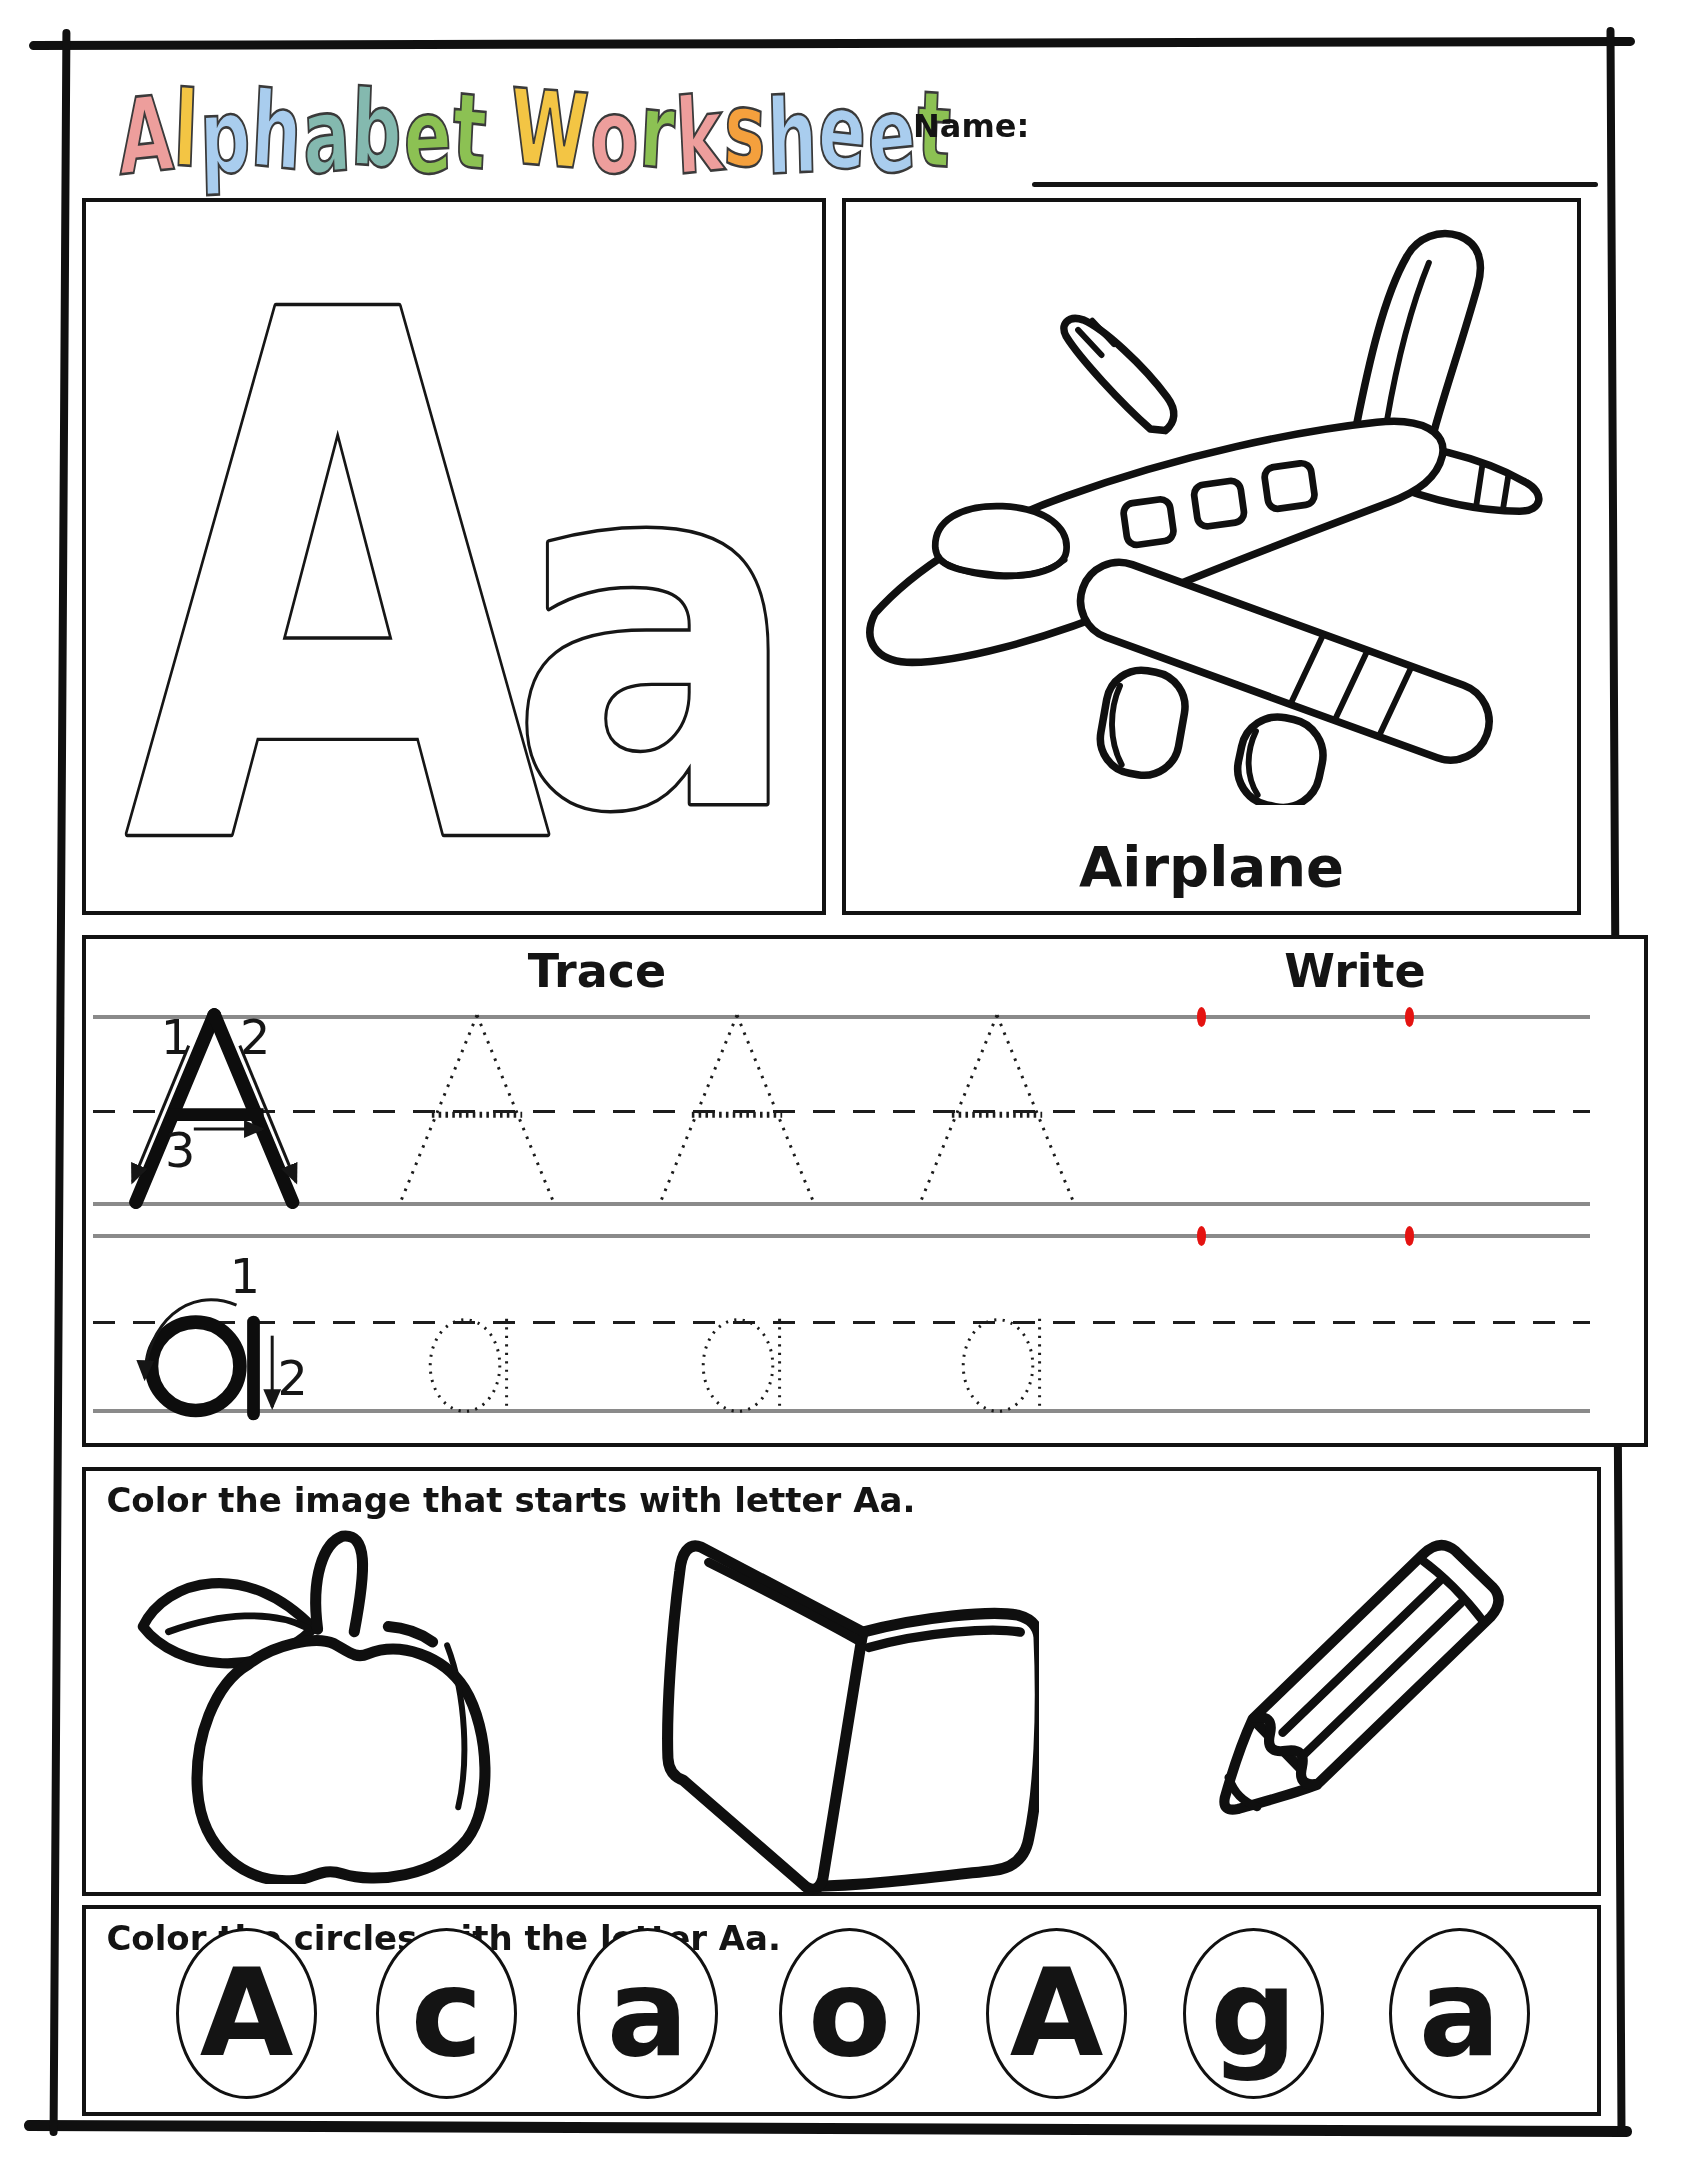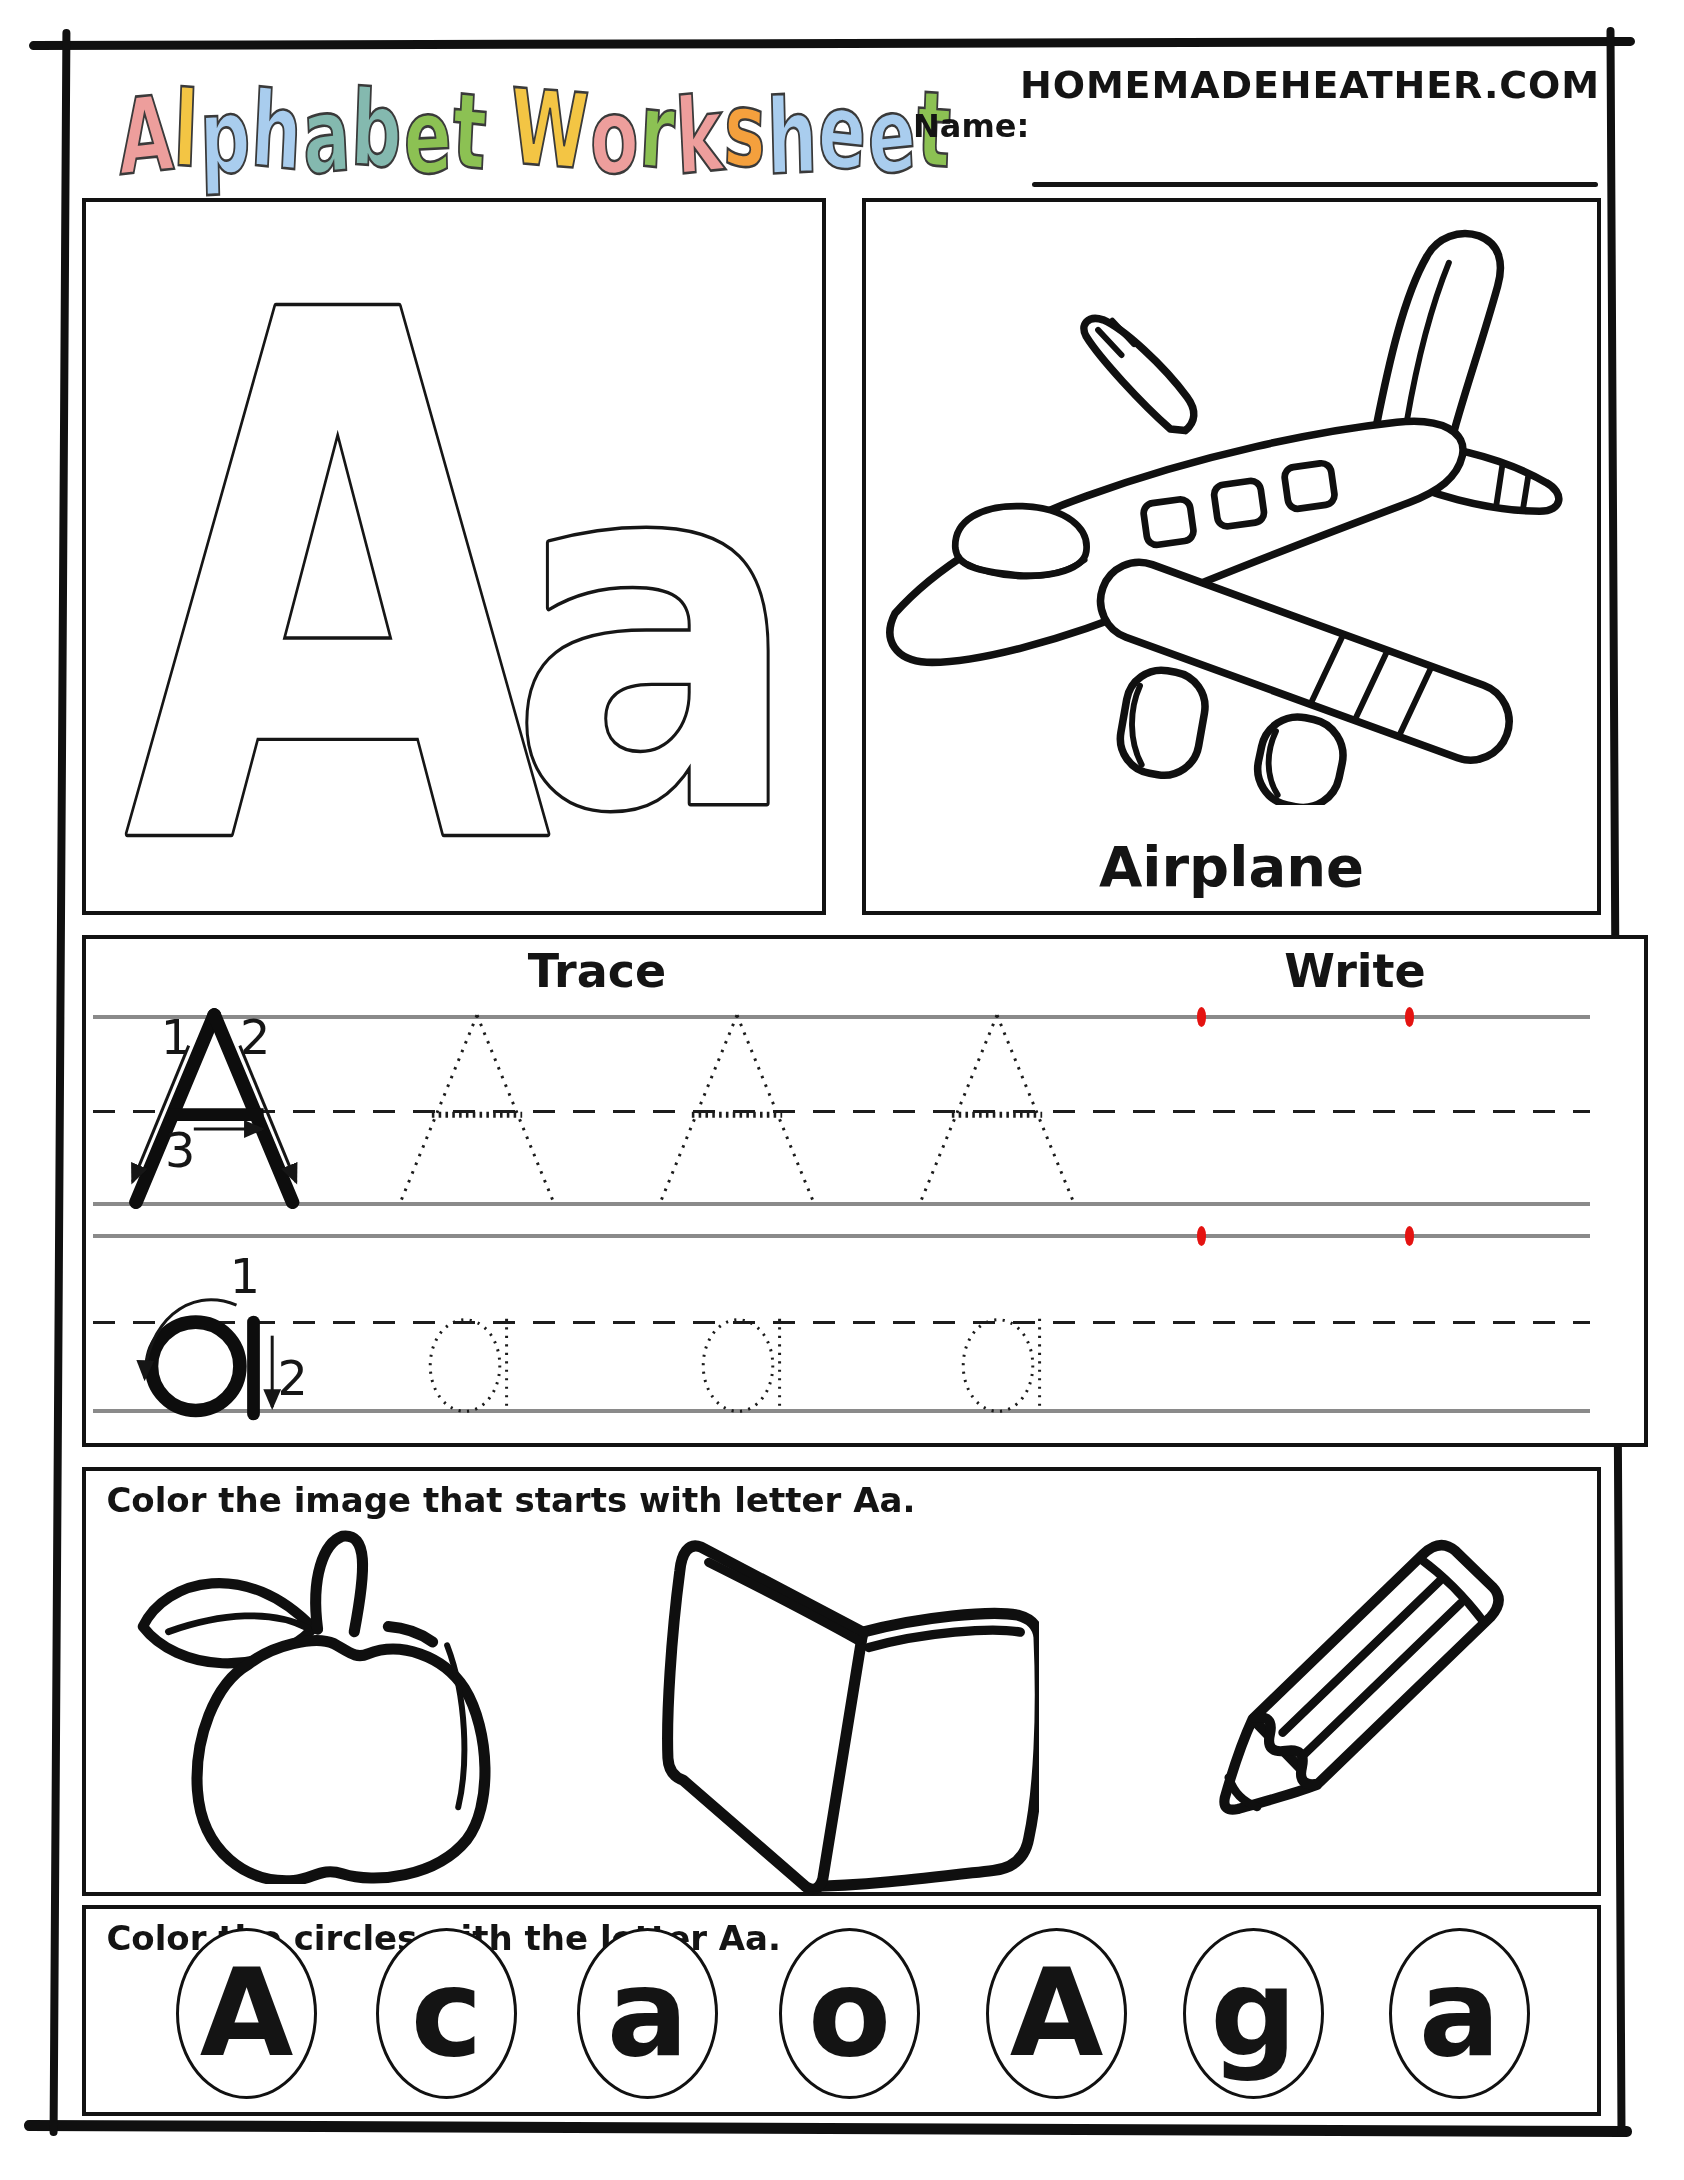--- a/index.html
+++ b/index.html
@@ -25,21 +25,21 @@
   .title .sp{width:34px;}
   .c-salmon{color:#ED9E9C}.c-gold{color:#F3C544}.c-blue{color:#A9CDEE}
   .c-teal{color:#84B9AF}.c-green{color:#8CC153}.c-orange{color:#F4A03D}
 
   .site{position:absolute;right:85px;top:63px;font-size:38px;font-weight:bold;letter-spacing:0.9px;}
   .name-label{position:absolute;left:913px;top:107px;font-size:32px;font-weight:bold;}
   .name-line{position:absolute;left:1032px;top:182px;width:566px;height:5.1px;background:#141414;border-radius:2.6px;}
 
   .box{position:absolute;border:4.3px solid #121212;background:#fff;}
   .box-letter{left:82px;top:198px;width:736px;height:709px;}
-  .box-picture{left:862px;top:198px;width:731px;height:709px;text-decoration:underline;}
+  .box-picture{left:842px;top:198px;width:731px;height:709px;text-decoration:underline;}
   .box-trace{left:82px;top:935px;width:1511px;height:504px;padding-left:47px;}
   .box-images{left:82px;top:1467px;width:1511px;height:421px;}
   .box-circles{left:82px;top:1905px;width:1511px;height:203px;}
 
   .caption{position:absolute;left:0;right:0;bottom:12px;text-align:center;
            font-size:56px;font-weight:bold;}
   .plane-svg{position:absolute;left:6.8px;top:6.8px;}
 
   .sec-label{position:absolute;font-size:46px;font-weight:bold;top:5.1px;transform:translateX(-50%);}
   .lbl-trace{left:511px;} .lbl-write{left:1225px;margin-left:44px;}
@@ -69,21 +69,20 @@
 
   <div class="bbar top"></div>
   <div class="bbar bottom"></div>
   <div class="bbar left"></div>
   <div class="bbar right"></div>
 
   <div class="title">
     <span class="c-salmon">A</span><span class="c-gold">l</span><span class="c-blue">p</span><span class="c-blue">h</span><span class="c-teal">a</span><span class="c-teal">b</span><span class="c-green">e</span><span class="c-green">t</span><span class="sp"></span><span class="c-gold">W</span><span class="c-salmon">o</span><span class="c-green">r</span><span class="c-salmon">k</span><span class="c-orange">s</span><span class="c-blue">h</span><span class="c-blue">e</span><span class="c-blue">e</span><span class="c-green">t</span>
   </div>
 
-  <div class="site">HOMEMADEHEATHER.COM</div>
   <div class="name-label">Name:</div>
   <div class="name-line"></div>
 
   <div class="box box-letter">
     <svg width="733" height="705" viewBox="0 0 860 828">
       <text class="bigletter" text-anchor="middle" transform="translate(295,742) scale(0.76,1)" font-size="850">A</text>
       <text class="bigletter" text-anchor="middle" transform="translate(668,706) scale(0.88,1)" font-size="575">a</text>
     </svg>
   </div>
 

